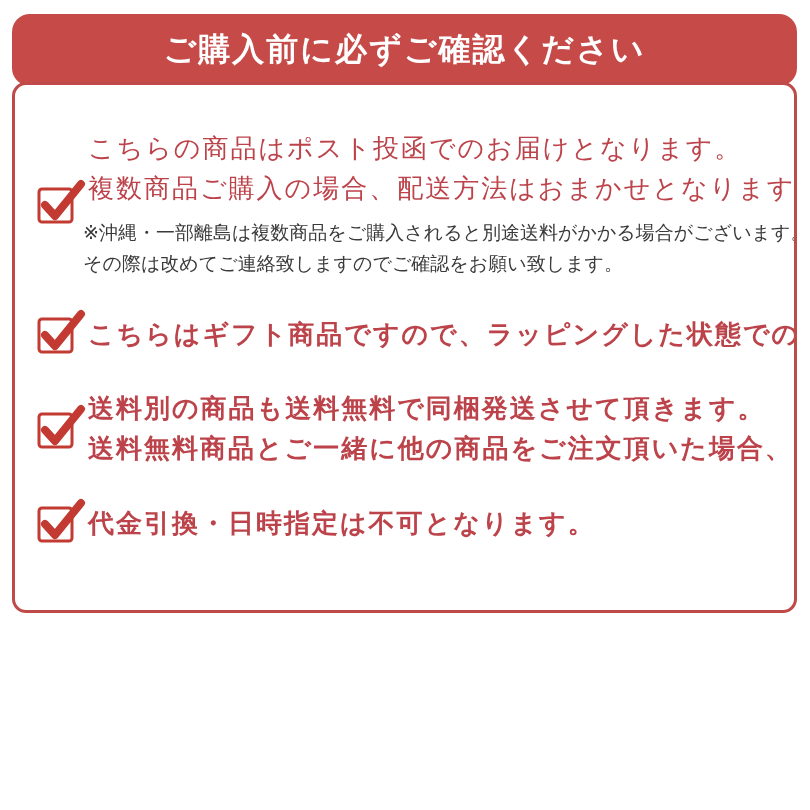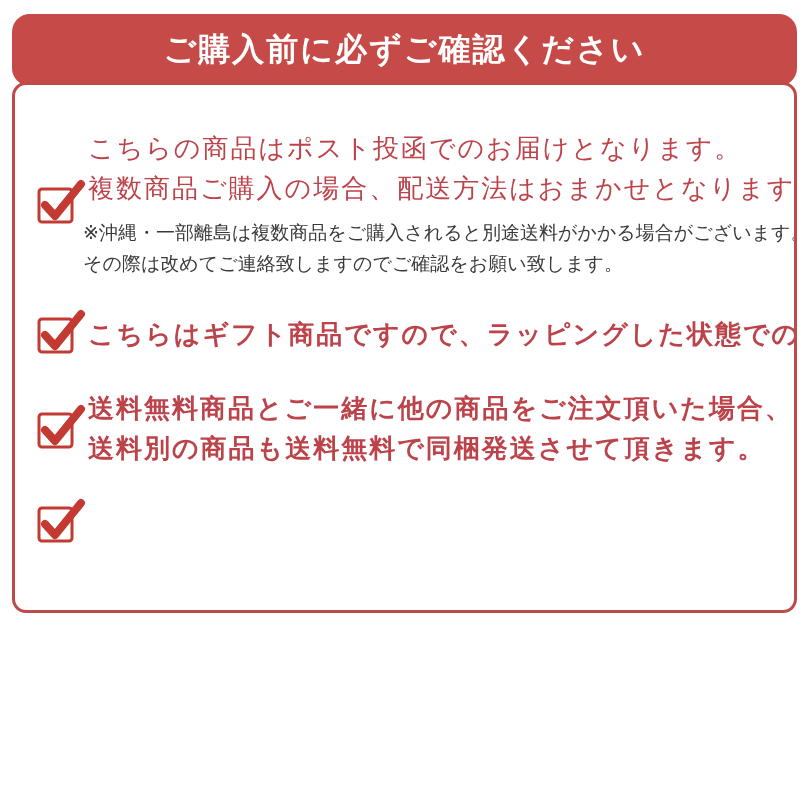--- a/index.html
+++ b/index.html
@@ -108,28 +108,31 @@
     </div>
 
     <div class="notice-item">
       <span class="checkbox-wrap">
         <svg width="52" height="46" viewBox="0 0 52 46" aria-hidden="true">
           <rect x="3" y="10" width="33" height="33" rx="3" fill="#ffffff" stroke="#c23a31" stroke-width="3"></rect>
           <path d="M9 26 L19 37 L45 5" fill="none" stroke="#c23a31" stroke-width="8" stroke-linecap="round" stroke-linejoin="round"></path>
         </svg>
       </span>
       <div class="item-body">
+        <div class="main-line">送料別の商品も送料無料で同梱発送させて頂きます。</div>
         <div class="main-line">送料無料商品とご一緒に他の商品をご注文頂いた場合、</div>
-        <div class="main-line">送料別の商品も送料無料で同梱発送させて頂きます。</div>
       </div>
     </div>
 
     <div class="notice-item">
       <span class="checkbox-wrap">
         <svg width="52" height="46" viewBox="0 0 52 46" aria-hidden="true">
           <rect x="3" y="10" width="33" height="33" rx="3" fill="#ffffff" stroke="#c23a31" stroke-width="3"></rect>
           <path d="M9 26 L19 37 L45 5" fill="none" stroke="#c23a31" stroke-width="8" stroke-linecap="round" stroke-linejoin="round"></path>
         </svg>
       </span>
+      <div class="item-body">
+        <div class="main-line">代金引換・日時指定は不可となります。</div>
+      </div>
     </div>
 
   </div>
 </div>
 
 </body></html>

